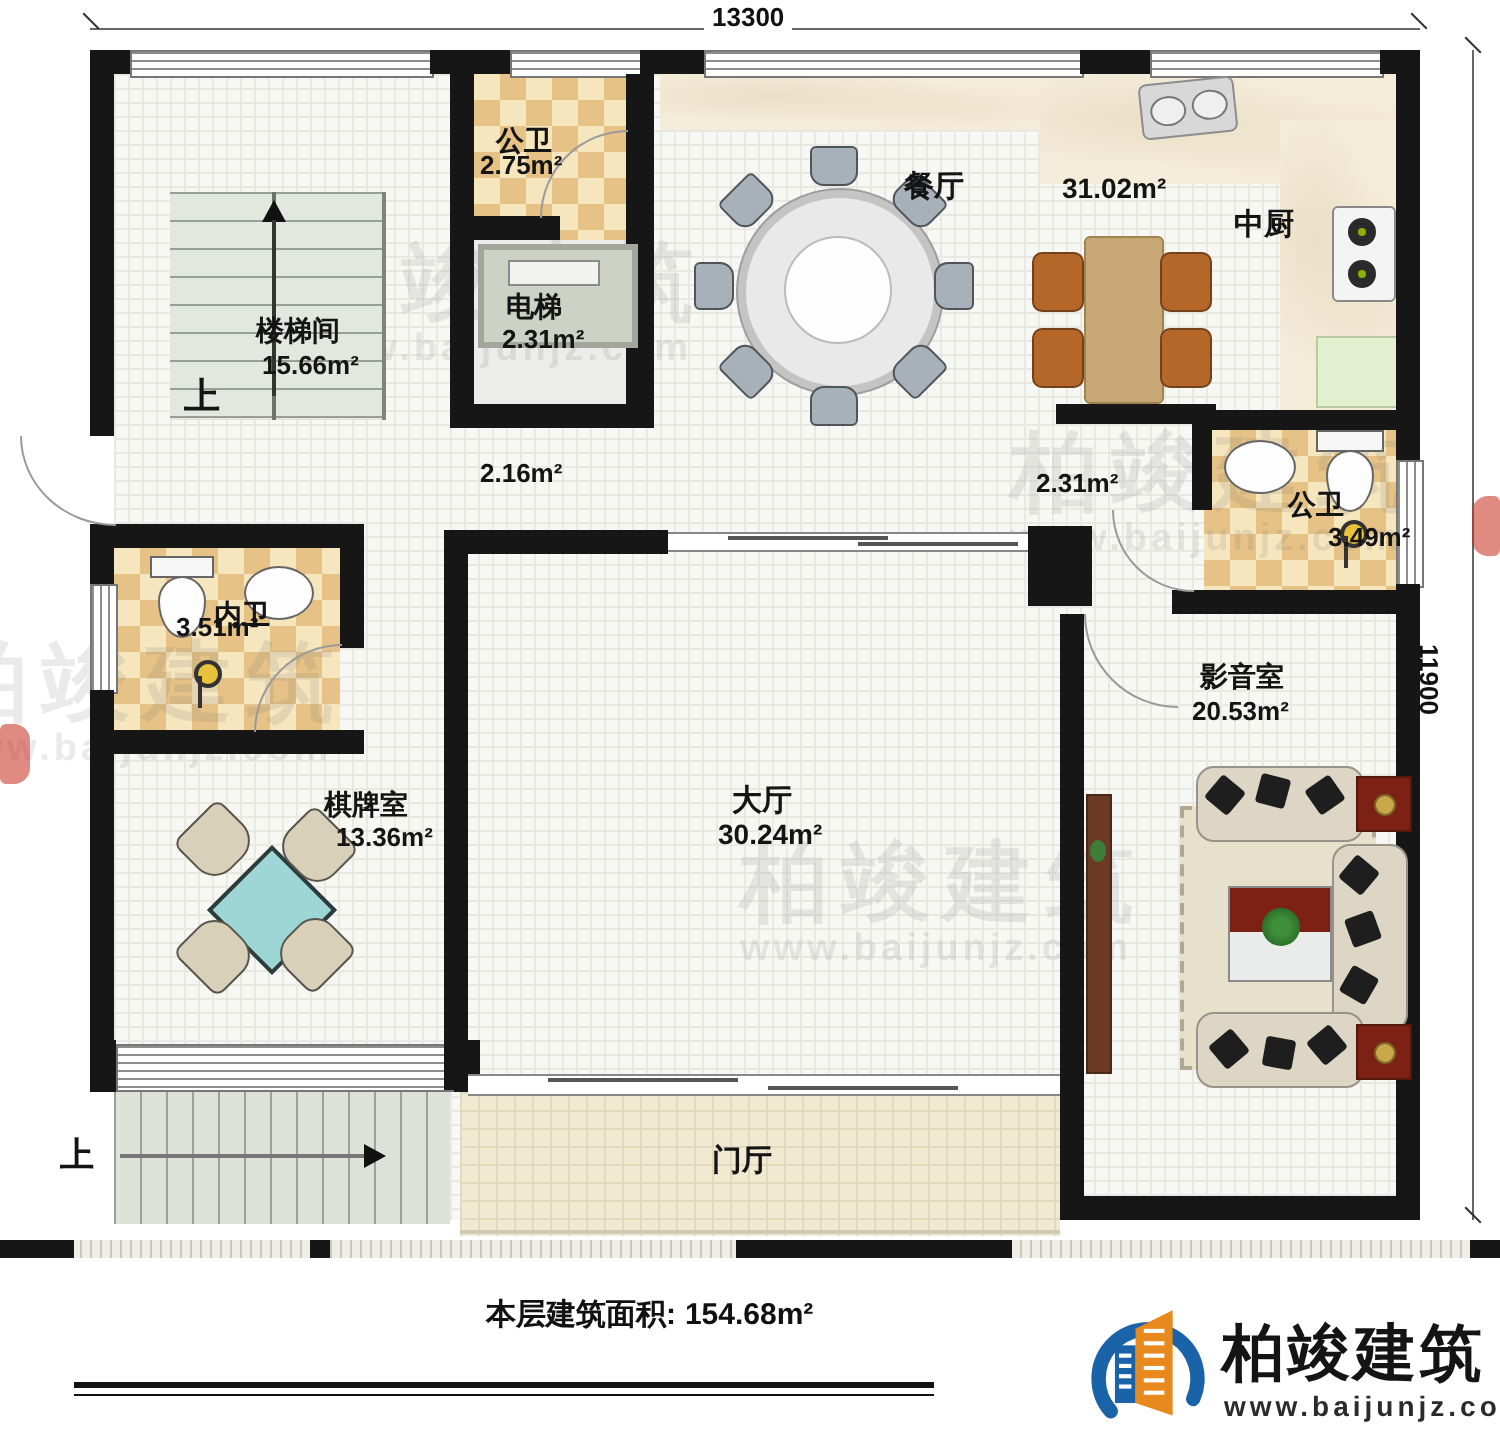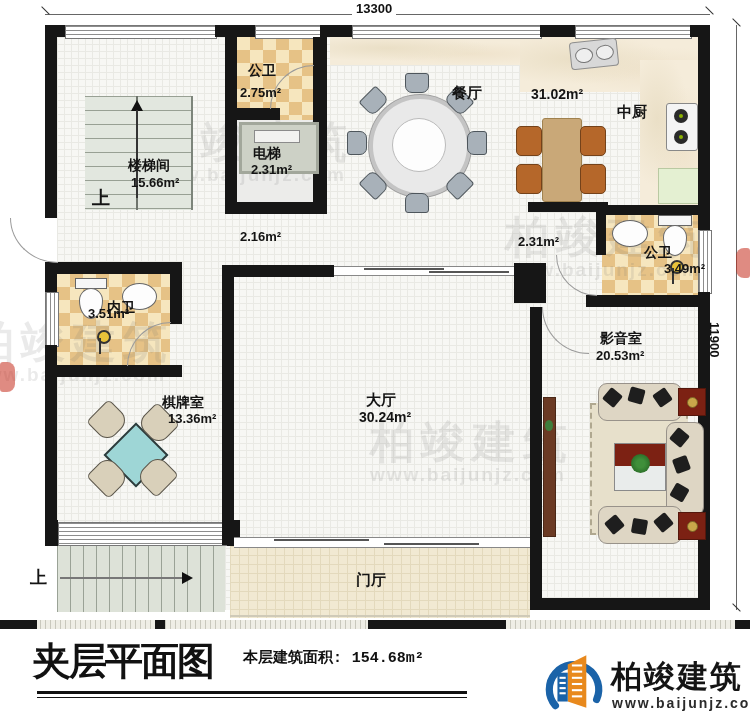--- a/index.html
+++ b/index.html
@@ -239,21 +239,21 @@
   </div>
   <div class="lbl" style="left:30px;top:566px;font-size:17px;">上</div>
 
   <div class="ruler" style="left:0;top:620px;width:750px;height:9px;"></div>
   <div class="wall" style="left:0;top:620px;width:37px;height:9px;"></div>
   <div class="wall" style="left:155px;top:620px;width:10px;height:9px;"></div>
   <div class="wall" style="left:368px;top:620px;width:138px;height:9px;"></div>
   <div class="wall" style="left:735px;top:620px;width:15px;height:9px;"></div>
 
   <div class="lbl" style="left:248px;top:62px;">公卫</div>
-  <div class="lbl sm" style="left:240px;top:85px;">2.75m²</div>
+  <div class="lbl sm" style="left:240px;top:75px;">2.75m²</div>
   <div class="lbl big" style="left:452px;top:84px;">餐厅</div>
   <div class="lbl" style="left:531px;top:86px;">31.02m²</div>
   <div class="lbl big" style="left:617px;top:103px;">中厨</div>
   <div class="lbl" style="left:128px;top:157px;">楼梯间</div>
   <div class="lbl sm" style="left:131px;top:175px;">15.66m²</div>
   <div class="lbl" style="left:253px;top:145px;">电梯</div>
   <div class="lbl sm" style="left:251px;top:162px;">2.31m²</div>
   <div class="lbl sm" style="left:240px;top:229px;">2.16m²</div>
   <div class="lbl sm" style="left:518px;top:234px;">2.31m²</div>
   <div class="lbl" style="left:644px;top:244px;">公卫</div>
@@ -261,25 +261,24 @@
   <div class="lbl" style="left:107px;top:299px;">内卫</div>
   <div class="lbl sm" style="left:88px;top:306px;">3.51m²</div>
   <div class="lbl" style="left:600px;top:330px;">影音室</div>
   <div class="lbl sm" style="left:596px;top:348px;">20.53m²</div>
   <div class="lbl" style="left:162px;top:394px;">棋牌室</div>
   <div class="lbl sm" style="left:168px;top:411px;">13.36m²</div>
   <div class="lbl big" style="left:366px;top:391px;">大厅</div>
   <div class="lbl" style="left:359px;top:409px;">30.24m²</div>
   <div class="lbl big" style="left:356px;top:571px;">门厅</div>
 
-  <div class="abs" style="left:33px;top:636px;font-weight:bold;font-size:38px;color:#111;letter-spacing:-2px;">夹层平面图</div>
   <div class="abs" style="left:37px;top:691px;width:430px;height:3px;background:#111;"></div>
   <div class="abs" style="left:37px;top:697px;width:430px;height:1px;background:#111;"></div>
 
-  <div class="abs" style="left:243px;top:648px;font-family:Liberation Mono, monospace;">
+  <div class="abs" style="left:243px;top:648px;">
     <span class="tb-label">本层建筑面积:</span>
     <span class="tb-label">154.68m²</span>
   </div>
 
   <div class="abs" style="left:545px;top:650px;width:200px;height:70px;">
     <svg width="62" height="68" viewBox="0 0 60 66">
       <path d="M10,54 A24,24 0 1 1 50,48" fill="none" stroke="#1b63a8" stroke-width="7" stroke-linecap="round"></path>
       <polygon points="22,14 40,5 40,56 22,50" fill="#e8891d"></polygon>
       <rect x="12" y="22" width="10" height="28" fill="#1b63a8"></rect>
       <g fill="#ffffff">

